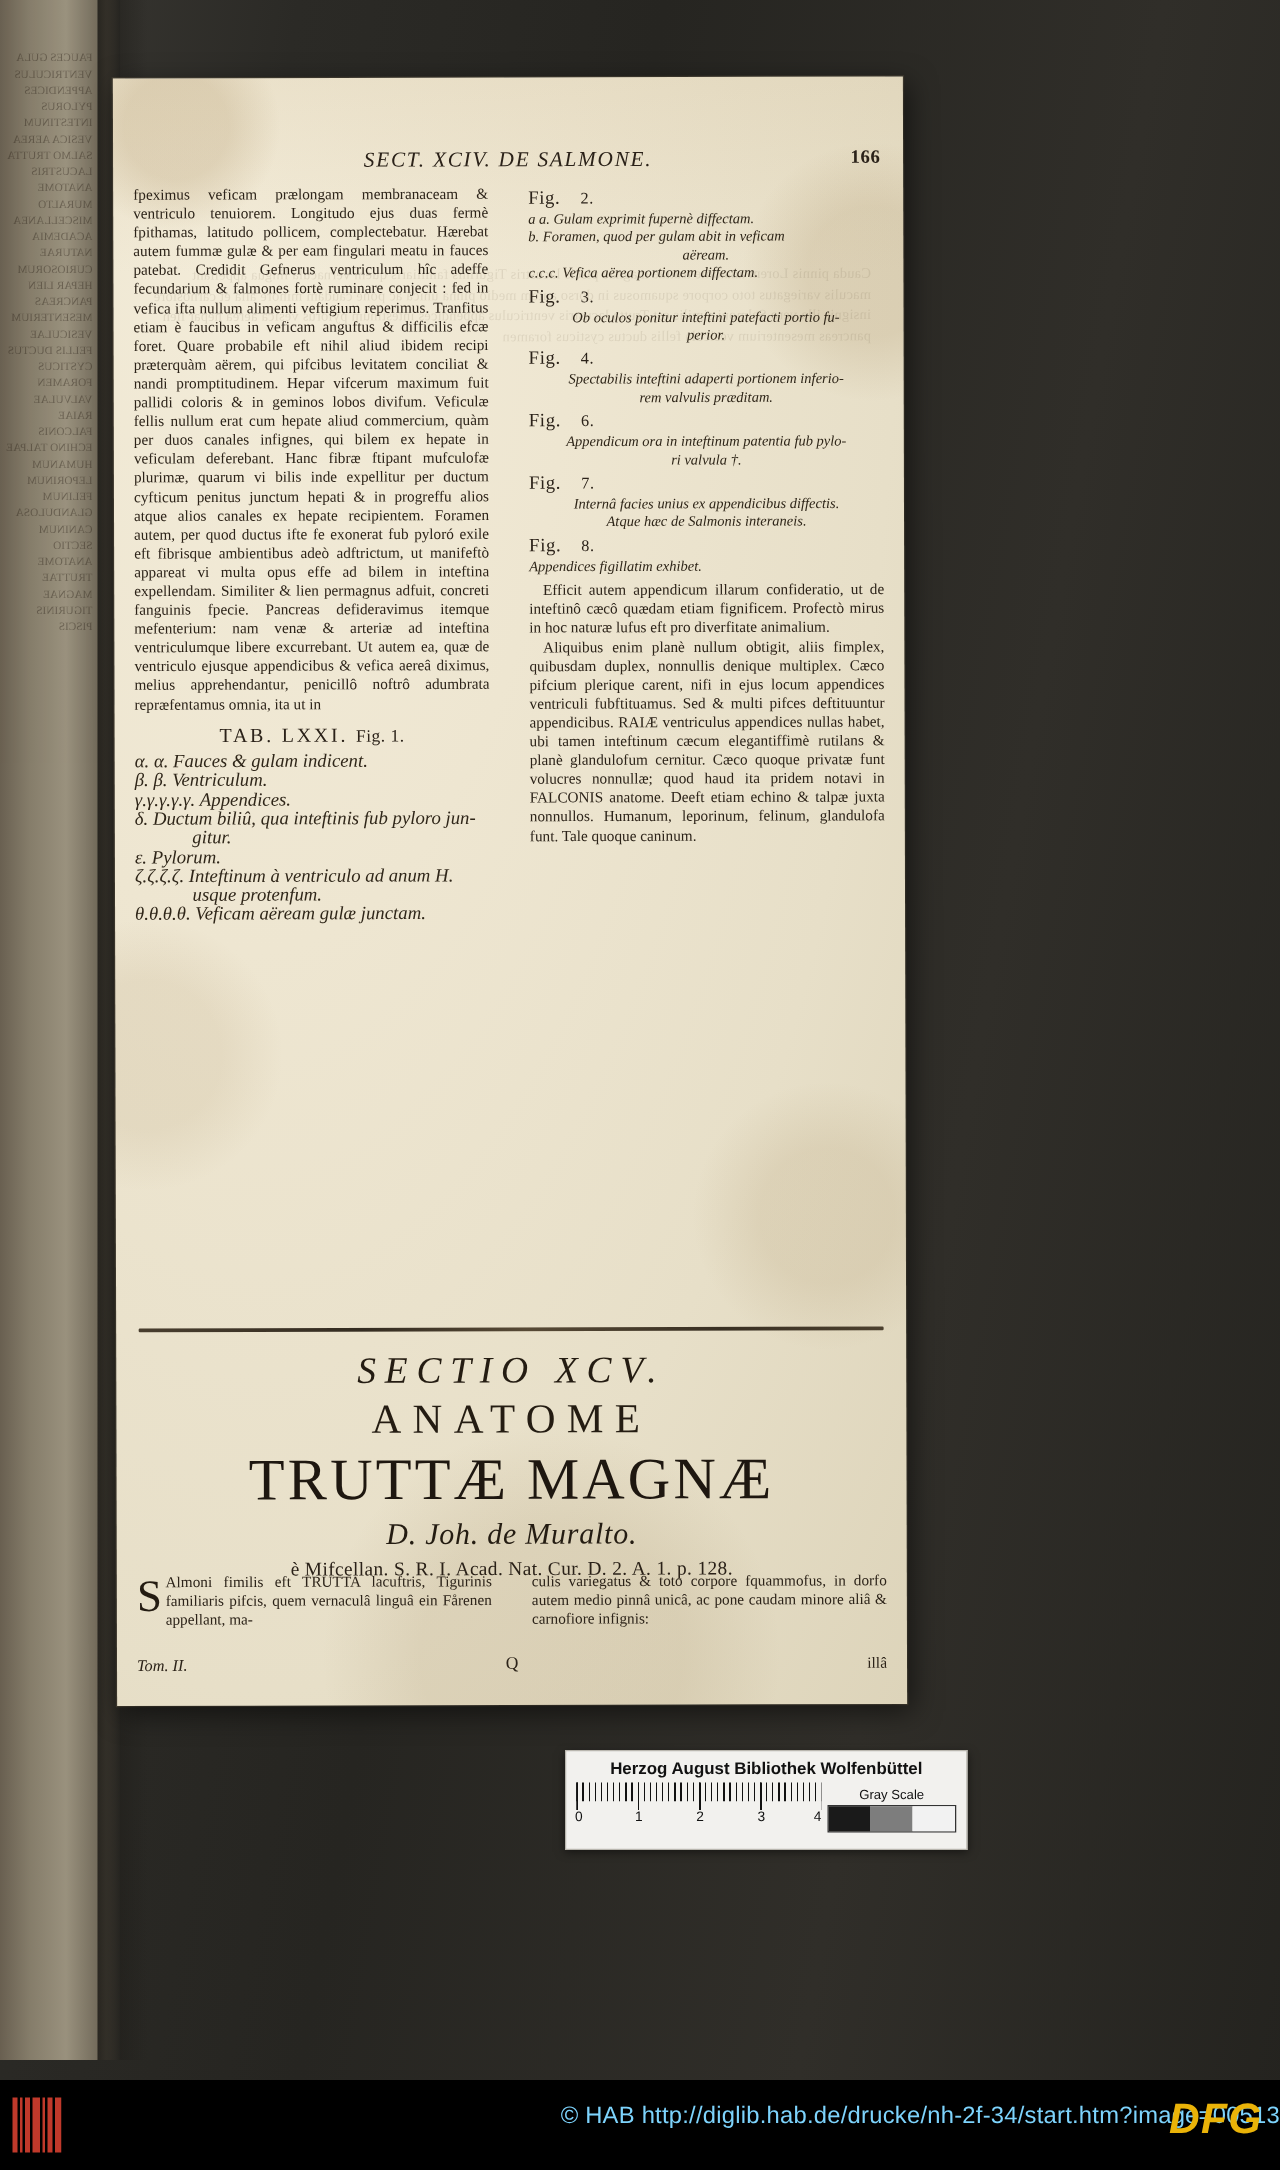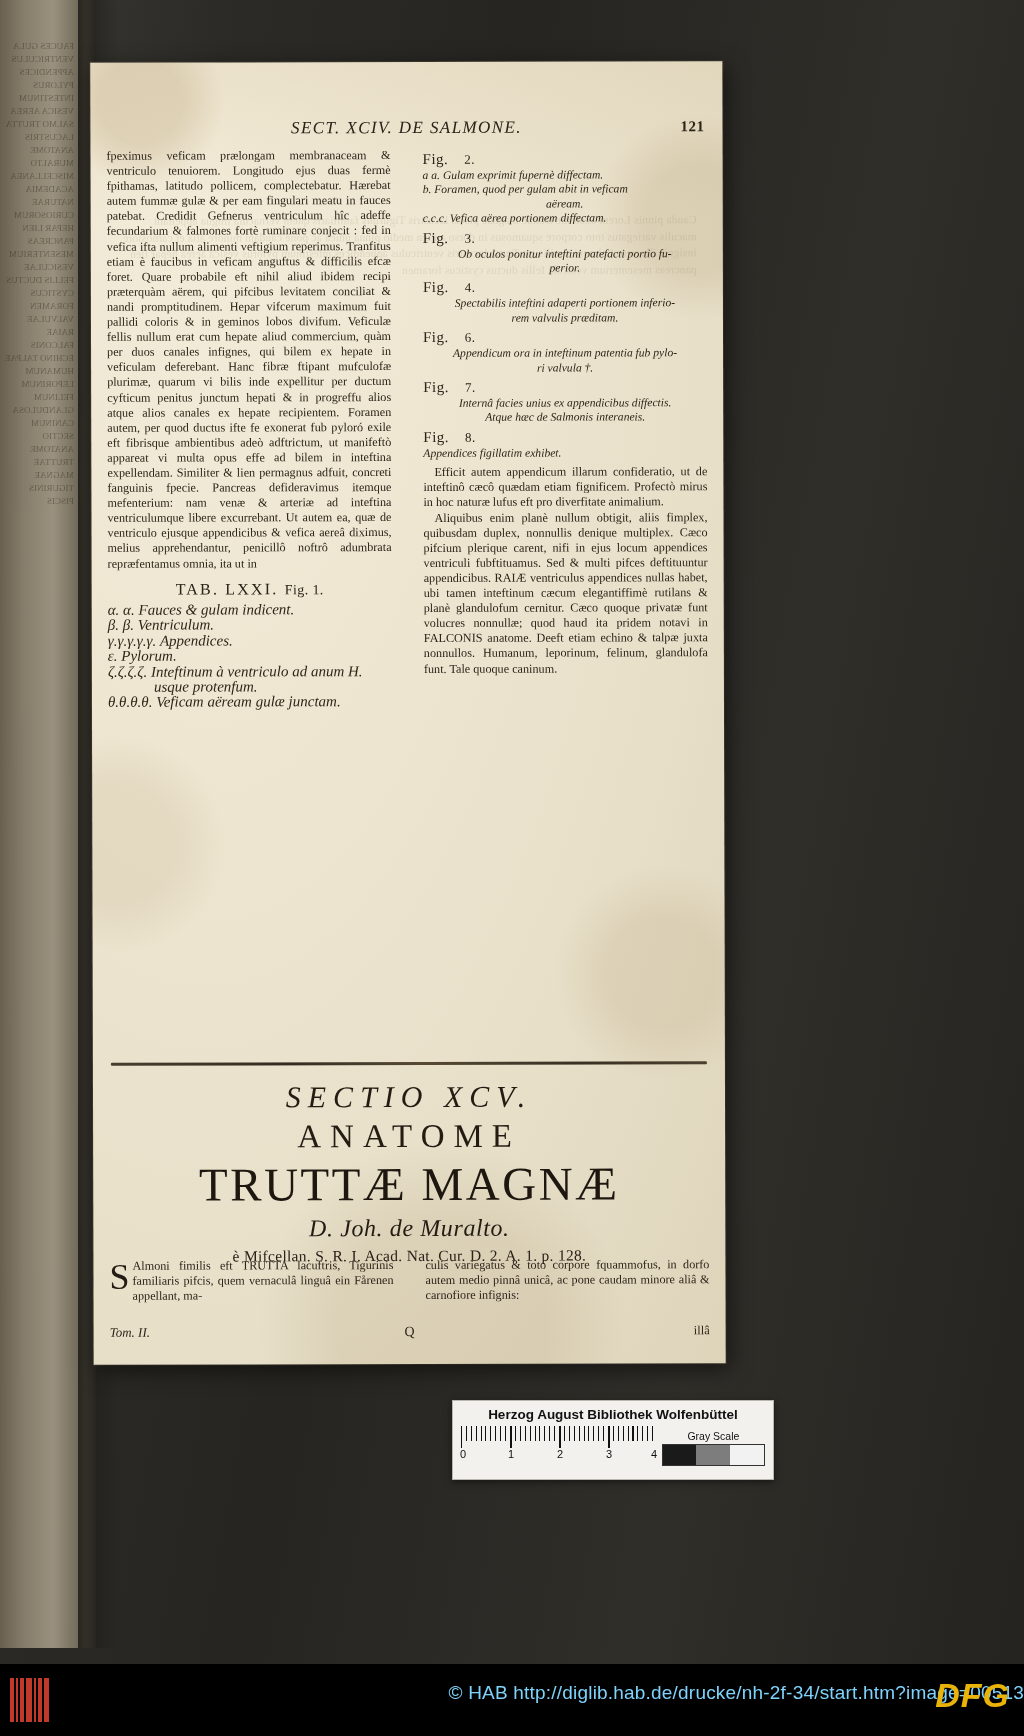--- a/index.html
+++ b/index.html
@@ -228,21 +228,21 @@
       Cauda pinnis Lorem anatome truttae magnae piscis lacustris Tigurinis familiaris quem vernacula lingua
       appellant maculis variegatus toto corpore squamosus in dorso autem medio pinna unica ac pone caudam
       minore alia et carnosiore insignis illa vero Salmoni similis est Trutta lacustris ventriculus appendices
       intestinum pylorus vesica aerea hepar lien pancreas mesenterium vesicula fellis ductus cysticus foramen
     </div>
 
     <div class="page">
 
       <div class="runhead">
         <div class="ttl">SECT. XCIV. DE SALMONE.</div>
-        <div class="pno">121</div>
+        <div class="pno">166</div>
       </div>
 
       <div class="cols">
 
         <div class="col left">
           <p class="body">fpeximus veficam prælongam membranaceam &amp; ventriculo tenuiorem. Longitudo ejus duas fermè fpithamas, latitudo pollicem, complectebatur. Hærebat autem fummæ gulæ &amp; per eam fingulari meatu in fauces patebat. Credidit Gefnerus ventriculum hîc adeffe fecundarium &amp; falmones fortè ruminare conjecit : fed in vefica ifta nullum alimenti veftigium reperimus. Tranfitus etiam è faucibus in veficam anguftus &amp; difficilis efcæ foret. Quare probabile eft nihil aliud ibidem recipi præterquàm aërem, qui pifcibus levitatem conciliat &amp; nandi promptitudinem. Hepar vifcerum maximum fuit pallidi coloris &amp; in geminos lobos divifum. Veficulæ fellis nullum erat cum hepate aliud commercium, quàm per duos canales infignes, qui bilem ex hepate in veficulam deferebant. Hanc fibræ ftipant mufculofæ plurimæ, quarum vi bilis inde expellitur per ductum cyfticum penitus junctum hepati &amp; in progreffu alios atque alios canales ex hepate recipientem. Foramen autem, per quod ductus ifte fe exonerat fub pyloró exile eft fibrisque ambientibus adeò adftrictum, ut manifeftò appareat vi multa opus effe ad bilem in inteftina expellendam. Similiter &amp; lien permagnus adfuit, concreti fanguinis fpecie. Pancreas defideravimus itemque mefenterium: nam venæ &amp; arteriæ ad inteftina ventriculumque libere excurrebant. Ut autem ea, quæ de ventriculo ejusque appendicibus &amp; vefica aereâ diximus, melius apprehendantur, penicillô noftrô adumbrata repræfentamus omnia, ita ut in</p>
 
           <div class="tabhead">
             <span>TAB. LXXI.</span>
             <span class="fg">Fig. 1.</span>
@@ -253,20 +253,25 @@
               <span class="gk">α. α.</span>
               <span>Fauces &amp; gulam indicent.</span>
             </li>
             <li>
               <span class="gk">β. β.</span>
               <span>Ventriculum.</span>
             </li>
             <li>
               <span class="gk">γ.γ.γ.γ.γ.</span>
               <span>Appendices.</span>
+            </li>
+            <li>
+              <span class="gk">δ.</span>
+              <span>Ductum biliû, qua inteftinis fub pyloro jun-</span>
+              <span class="cont">gitur.</span>
             </li>
             <li>
               <span class="gk">ε.</span>
               <span>Pylorum.</span>
             </li>
             <li>
               <span class="gk">ζ.ζ.ζ.ζ.</span>
               <span>Inteftinum à ventriculo ad anum H.</span>
               <span class="cont">usque protenfum.</span>
             </li>

